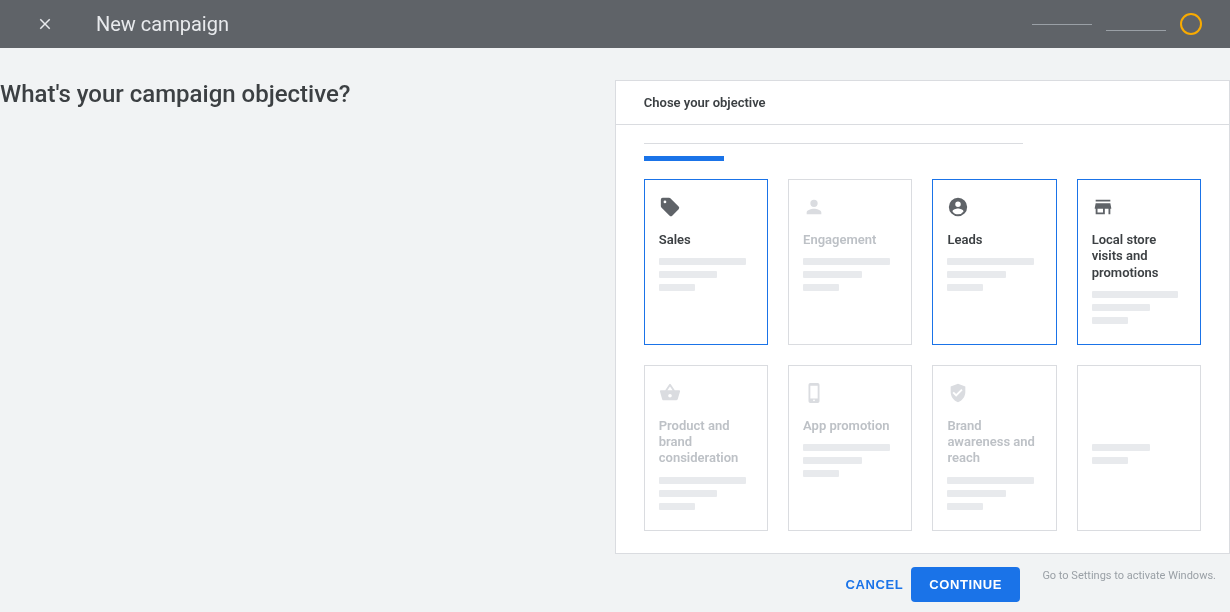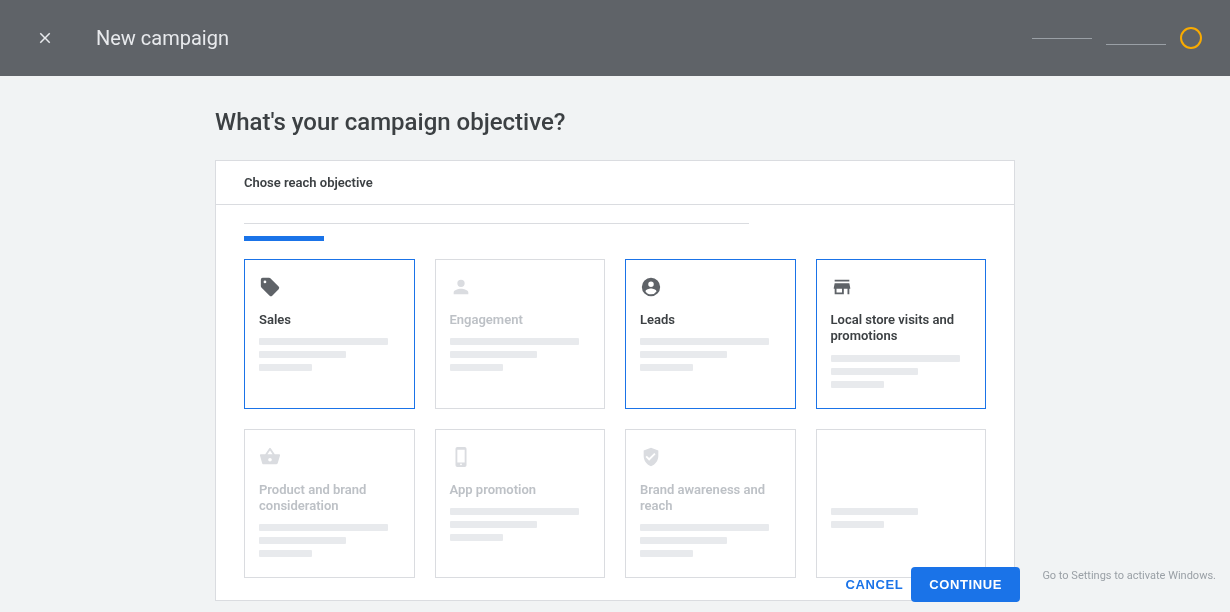--- a/index.html
+++ b/index.html
@@ -6,21 +6,21 @@
   body {
     font-family: "Google Sans", Roboto, Arial, sans-serif;
     background: #f1f3f4;
     width: 1230px;
     height: 612px;
     overflow: hidden;
     position: relative;
   }
   .header {
     background: #5f6368;
-    height: 76px;
+    height: 48px;
     display: flex;
     align-items: center;
     padding: 0 36px;
     position: relative;
   }
   .close-icon {
     color: #e8eaed;
     width: 18px;
     height: 18px;
     cursor: pointer;
@@ -57,22 +57,22 @@
   }
   .step-circle {
     width: 22px;
     height: 22px;
     border: 2px solid #f9ab00;
     border-radius: 50%;
   }
   .main {
     padding: 32px 0 0 0;
     display: flex;
-    flex-direction: column;
-    align-items: center;
+    flex-direction: row;
+    align-items: flex-start;
   }
   .page-title {
     font-size: 24px;
     font-weight: 500;
     color: #3c4043;
     width: 800px;
     margin-bottom: 24px;
   }
   .card {
     background: #fff;
@@ -210,21 +210,21 @@
     <div class="step-line"></div>
     <div class="step-line2"></div>
     <div class="step-circle"></div>
   </div>
 </div>
 
 <div class="main">
   <div class="page-title">What's your campaign objective?</div>
 
   <div class="card">
-    <div class="card-header">Chose reach objective</div>
+    <div class="card-header">Chose your objective</div>
     <div class="card-body">
       <div class="thin-line"></div>
       <div class="blue-bar"></div>
 
       <div class="grid">
 
         <div class="objective-card highlighted">
           <div class="icon-wrap">
             <svg viewBox="0 0 24 24">
                 <path d="M21.41 11.58l-9-9A2 2 0 0 0 11 2H4a2 2 0 0 0-2 2v7a2 2 0 0 0 .59 1.41l9 9a2 2 0 0 0 2.83 0l7-7a2 2 0 0 0-.01-2.83zM6.5 8A1.5 1.5 0 1 1 8 6.5 1.5 1.5 0 0 1 6.5 8z"></path>

